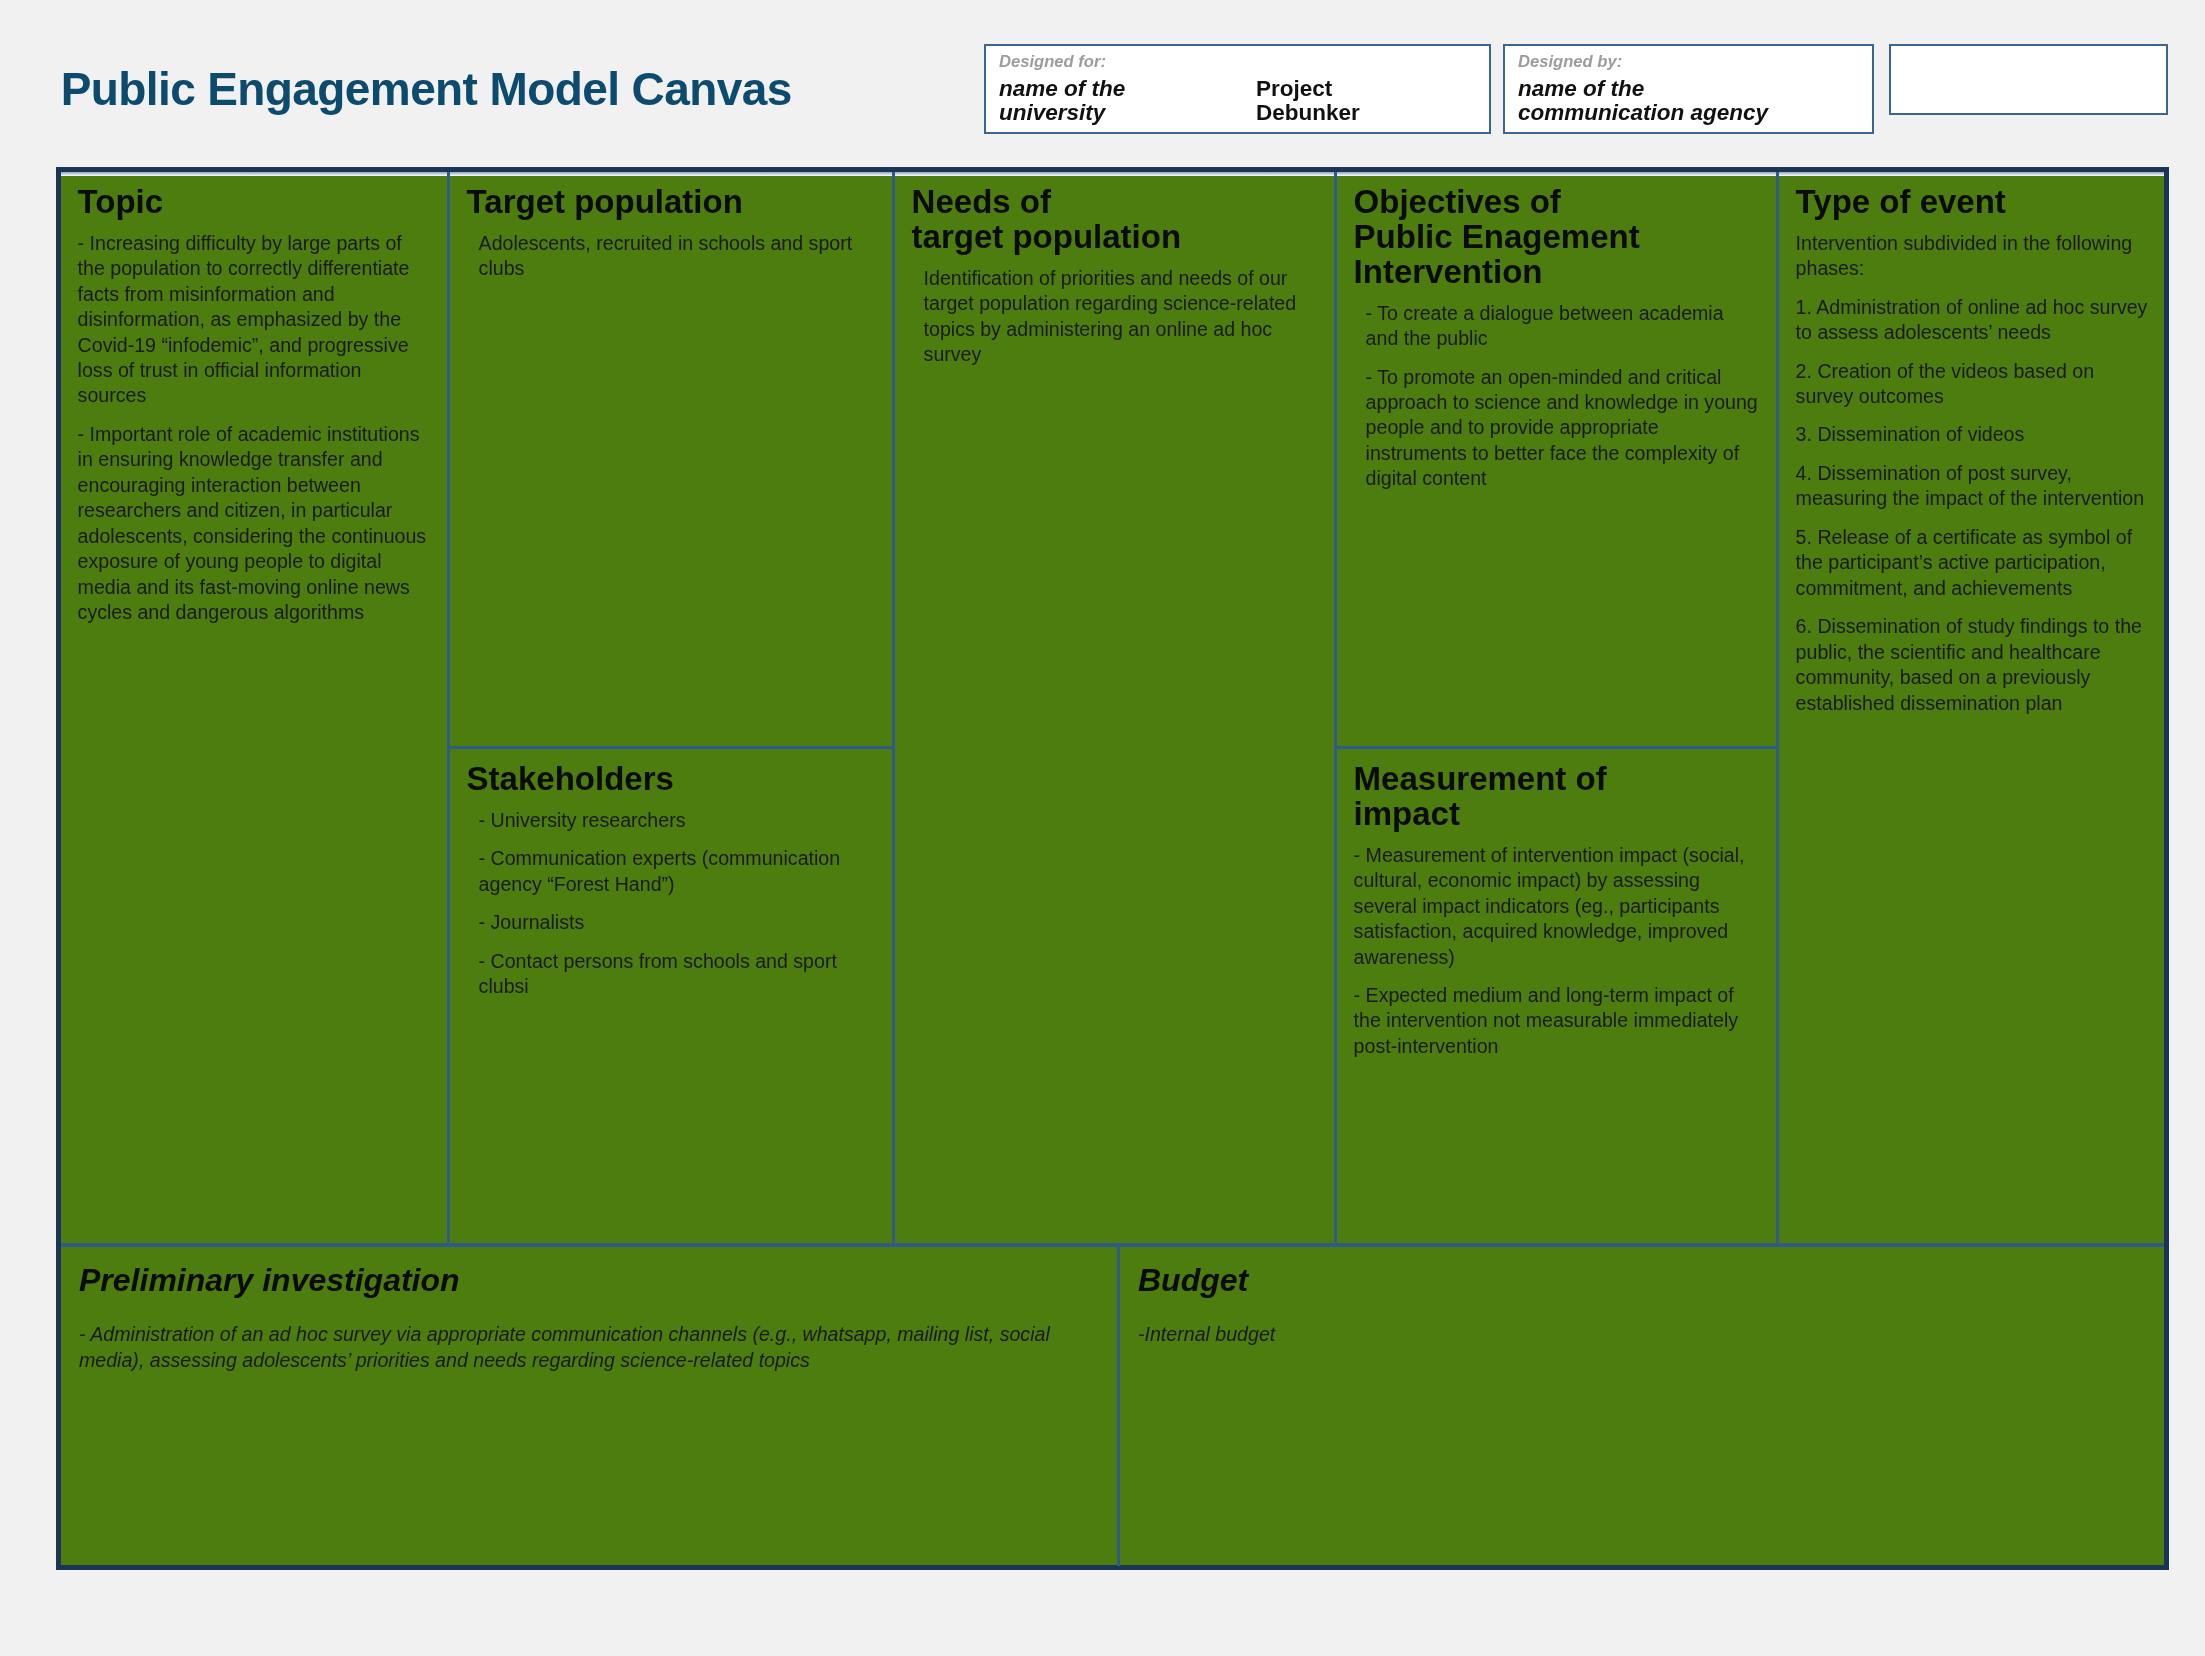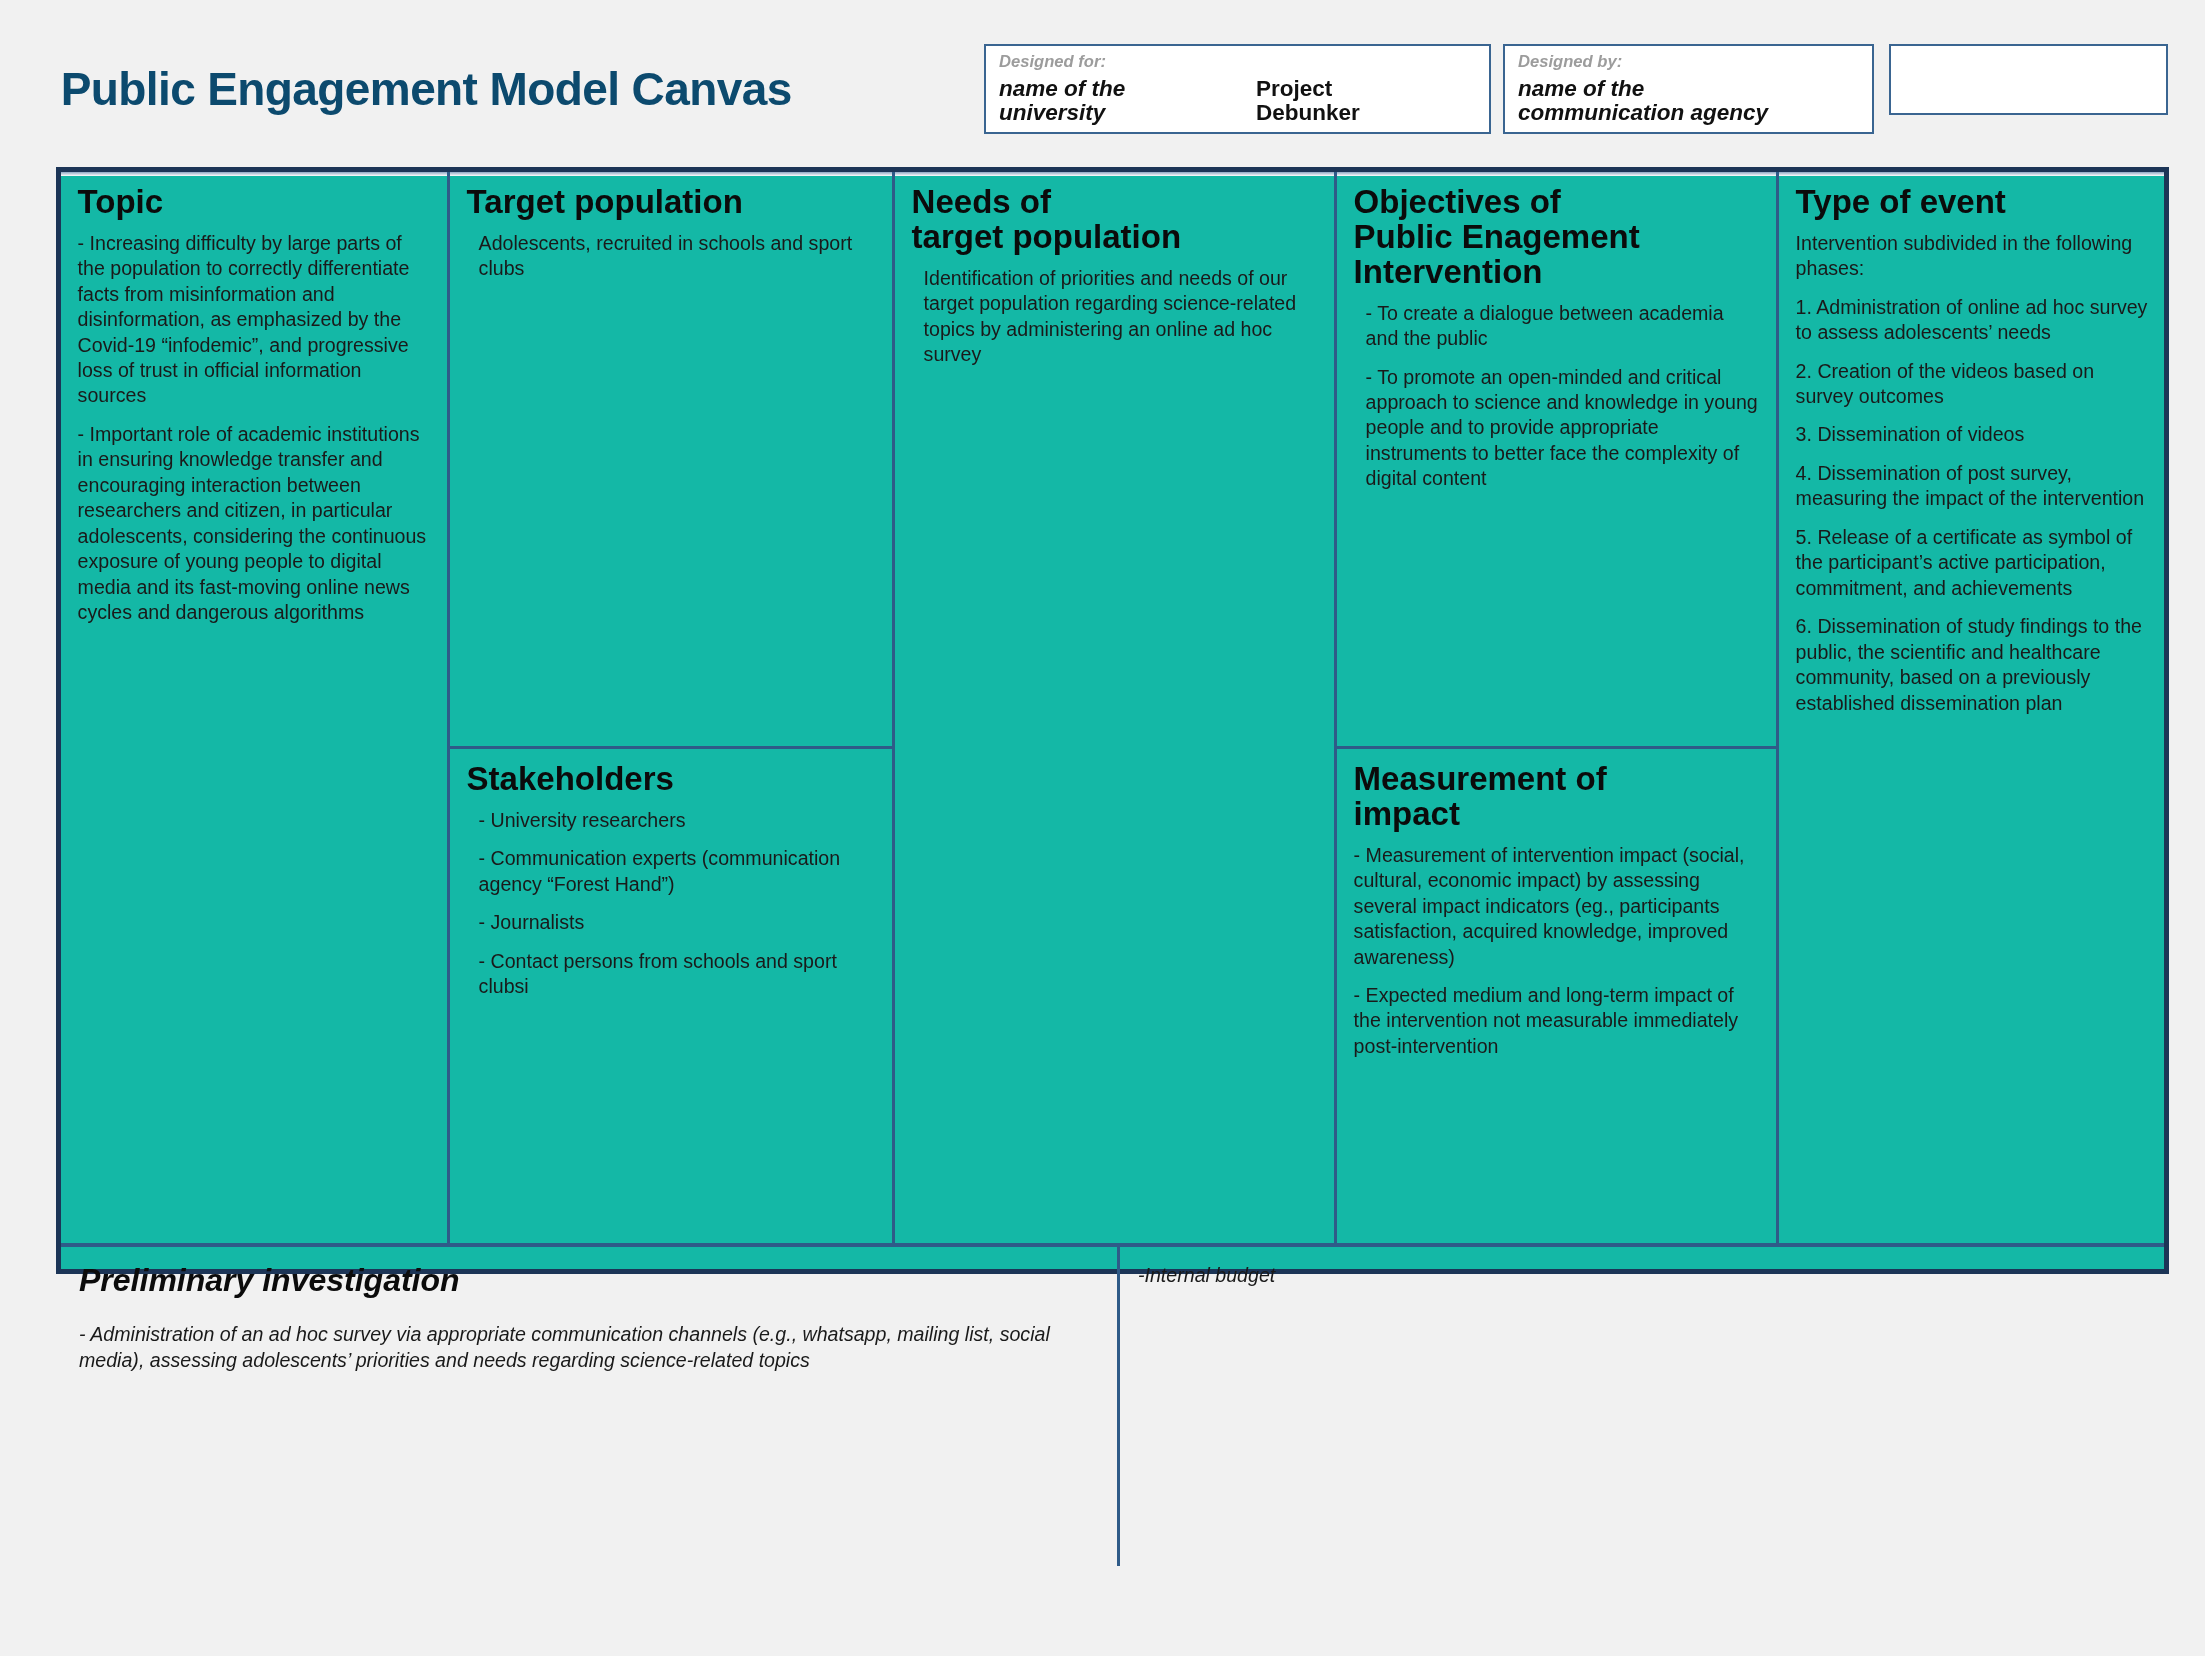--- a/index.html
+++ b/index.html
@@ -94,22 +94,22 @@
     line-height: 1.08;
     white-space: pre-line;
   }
 
   
   .canvas {
     position: absolute;
     left: 56px;
     top: 167px;
     width: 2113px;
-    height: 1107px;
-    background: #14b8a6;
+    height: 1403px;
+    background: #4d7c0f;
     border: 5.3px solid #1c3557;
     box-sizing: border-box;
   }
   .canvas::before {
     
     content: "";
     position: absolute;
     left: 0; right: 0; top: 0;
     height: 4.2px;
     background: linear-gradient(#8fa8c4, #ffffff);
@@ -301,20 +301,21 @@
 
     <div class="row-bottom">
       <div class="col col-prelim">
         <div class="bottom-inner">
           <div class="bottom-title">Preliminary investigation</div>
           <div class="bottom-body">- Administration of an ad hoc survey via appropriate communication channels (e.g., whatsapp, mailing list, social media), assessing adolescents’ priorities and needs regarding science-related topics</div>
         </div>
       </div>
       <div class="col col-budget">
         <div class="bottom-inner">
+          <div class="bottom-title">Budget</div>
           <div class="bottom-body">-Internal budget</div>
         </div>
       </div>
     </div>
 
   </div>
 </div>
 
 
 </body></html>

